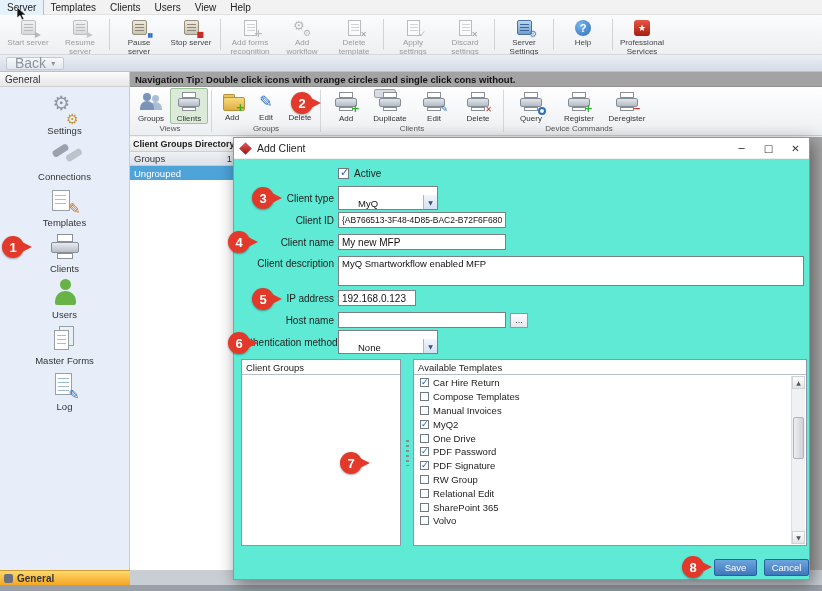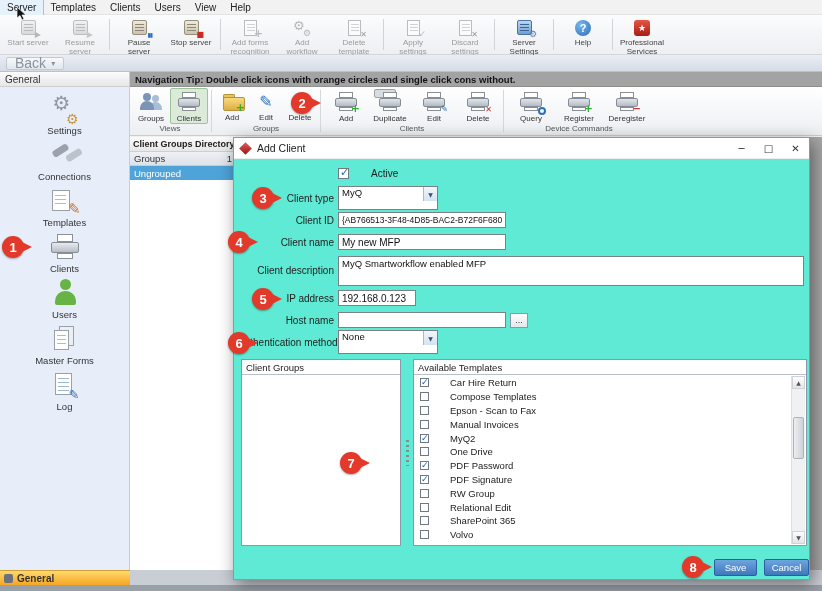--- a/index.html
+++ b/index.html
@@ -125,35 +125,35 @@
 .dlg-title{height:21px;display:flex;align-items:center;padding-left:7px;background:#fff;border-bottom:1px solid #ececec}
 .dmnd{width:9px;height:9px;background:linear-gradient(135deg,#e35b5b,#9c1313);transform:rotate(45deg);margin-right:7px;flex:none}
 .dlg-title .t{font-size:10.5px;color:#222}
 .dlg-wbtns{margin-left:auto;display:flex;height:100%}
 .wbtn{width:27px;display:flex;align-items:center;justify-content:center;font-size:10px;color:#333;font-family:"DejaVu Sans",sans-serif}
 .frow{position:absolute;left:4px;display:flex;align-items:center;height:16px}
 .flabel{width:96px;text-align:right;margin-right:4px;flex:none;font-size:10px;color:#222;white-space:nowrap}
 .tbox{height:16px;border:1px solid #7a8088;background:#fff;font-size:10px;padding:0 3px;font-family:"Liberation Sans",sans-serif;color:#111}
 .tbox.tiny{font-size:8.5px}
 .tarea{height:30px;border:1px solid #7a8088;background:#fff;font-size:9.5px;padding:1px 3px;resize:none;font-family:"Liberation Sans",sans-serif;color:#111;overflow:hidden}
-.dd{height:24px;border:1px solid #7a8088;background:#fff;display:flex;align-items:flex-start;padding-left:3px}
+.dd{height:24px;border:1px solid #7a8088;background:#fff;display:flex;align-items:flex-end;padding-left:19px}
 .dd .val{font-size:9.5px;color:#111}
 .dd .arrow{margin-left:auto;width:14px;height:14px;background:linear-gradient(#f2f6fb,#d4e2f2);border-left:1px solid #aab8c8;display:flex;align-items:center;justify-content:center}
 .dd .arrow::after{content:"▼";font-size:6px;color:#35527a;font-family:"DejaVu Sans",sans-serif}
 .cb{width:11px;height:11px;border:1px solid #6f7984;background:#fff;position:relative;flex:none}
 .cb.checked::after{content:"✓";position:absolute;left:1px;top:-3px;font-size:11px;color:#1d5fb8;font-weight:bold;font-family:"DejaVu Sans",sans-serif}
 .browse{width:18px;height:15px;margin-left:4px;border:1px solid #8b98a8;background:linear-gradient(#fdfdfd,#e4e7eb);font-size:9px;display:flex;align-items:center;justify-content:center;color:#333}
 .panel{position:absolute;border:1px solid #8b98a8;background:#fff}
 .panel-title{height:15px;border-bottom:1px solid #b6bfca;display:flex;align-items:center;padding-left:4px;font-size:9.5px;color:#222}
 .pnl-groups{left:7px;top:221px;width:160px;height:187px}
 .pnl-templates{left:179px;top:221px;width:394px;height:187px}
 .splitter{position:absolute;left:168px;top:221px;width:10px;height:187px;display:flex;align-items:center;justify-content:center}
 .splitter .dots{width:3px;height:26px;background:repeating-linear-gradient(#8a8a8a 0 2px,transparent 2px 5px)}
 .tmpl-list{position:absolute;top:16px;left:1px;right:16px;bottom:1px;overflow:hidden}
-.tmpl-row{height:13.8px;display:flex;align-items:center;gap:21px;padding-left:5px;font-size:9.5px;color:#222}
+.tmpl-row{height:13.8px;display:flex;align-items:center;gap:4px;padding-left:5px;font-size:9.5px;color:#222}
 .tmpl-row .cb{width:9px;height:9px}
 .tmpl-row .cb.checked::after{font-size:9px;top:-2px;left:0}
 .vscroll{position:absolute;top:16px;right:1px;bottom:1px;width:14px;background:#f0f1f3;border-left:1px solid #dcdee1;display:flex;flex-direction:column}
 .vs-btn{height:13px;display:flex;align-items:center;justify-content:center;background:linear-gradient(#fdfdfd,#e3e5e9);border:1px solid #cfd2d6;color:#555}
 .vs-btn::after{font-size:6px;font-family:"DejaVu Sans",sans-serif}
 .vs-up::after{content:"▲"}
 .vs-dn::after{content:"▼"}
 .vs-track{flex:1;position:relative}
 .vs-thumb{position:absolute;left:1px;right:1px;top:28px;height:42px;background:linear-gradient(90deg,#eceef1,#cdd2d8);border:1px solid #aeb4bc;border-radius:2px}
 .btn{position:absolute;height:17px;display:flex;align-items:center;justify-content:center;font-size:9.5px;color:#fff;background:linear-gradient(#6da5de,#3d78bc);border:1px solid #2d5f9e;border-radius:2px}
@@ -492,21 +492,21 @@
       <span class="t">Add Client</span>
       <div class="dlg-wbtns">
         <div class="wbtn">─</div>
         <div class="wbtn">□</div>
         <div class="wbtn">✕</div>
       </div>
     </div>
 
     <div class="frow" style="top:27px;left:104px">
       <span class="cb checked"></span>
-      <span style="margin-left:22px">Active</span>
+      <span style="margin-left:5px">Active</span>
     </div>
 
     <div class="frow" style="top:52px">
       <div class="flabel">Client type</div>
       <div class="dd" style="width:100px">
         <span class="val">MyQ</span>
         <span class="arrow"></span>
       </div>
     </div>
 
@@ -514,21 +514,21 @@
       <div class="flabel">Client ID</div>
       <input class="tbox tiny" style="width: 168px;" value="{AB766513-3F48-4D85-BAC2-B72F6F680053}">
     </div>
 
     <div class="frow" style="top:96px">
       <div class="flabel">Client name</div>
       <input class="tbox" style="width: 168px;" value="My new MFP">
     </div>
 
     <div class="frow" style="top:118px;height:30px;align-items:flex-start">
-      <div class="flabel" style="margin-top:9px">Client description</div>
+      <div class="flabel" style="margin-top:2px">Client description</div>
       <textarea class="tarea" style="width: 466px;">MyQ Smartworkflow enabled MFP</textarea>
     </div>
 
     <div class="frow" style="top:152px">
       <div class="flabel">IP address</div>
       <input class="tbox" style="width: 78px;" value="192.168.0.123">
     </div>
 
     <div class="frow" style="top:174px">
       <div class="flabel">Host name</div>
@@ -555,24 +555,20 @@
     <div class="panel pnl-templates">
       <div class="panel-title">Available Templates</div>
       <div class="tmpl-list">
         <div class="tmpl-row">
             <span class="cb checked"></span>
             <span>Car Hire Return</span>
           </div>
         <div class="tmpl-row">
             <span class="cb"></span>
             <span>Compose Templates</span>
-          </div>
-        <div class="tmpl-row">
-            <span class="cb"></span>
-            <span>Epson - Scan to Fax</span>
           </div>
         <div class="tmpl-row">
             <span class="cb"></span>
             <span>Manual Invoices</span>
           </div>
         <div class="tmpl-row">
             <span class="cb checked"></span>
             <span>MyQ2</span>
           </div>
         <div class="tmpl-row">

